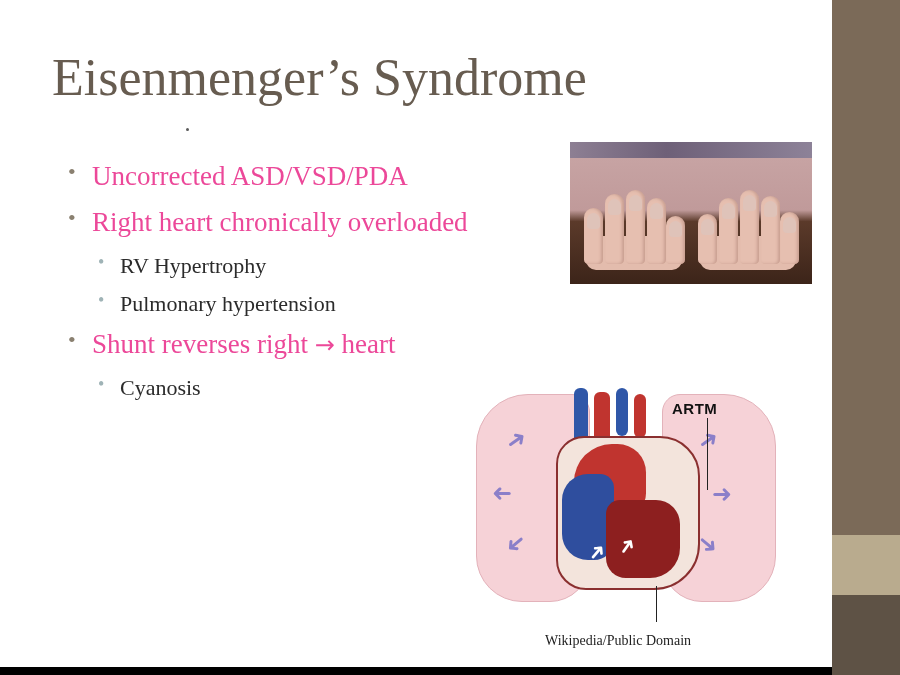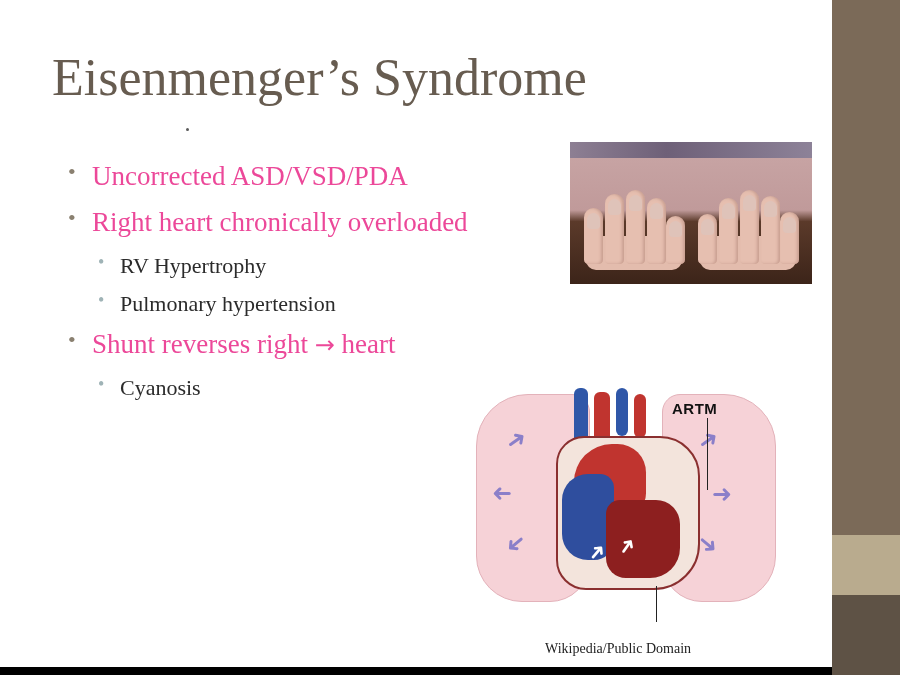--- a/index.html
+++ b/index.html
@@ -264,21 +264,20 @@
     position: absolute;
     background: #222;
   }
   .credit {
     position: absolute;
     left: 545px;
     top: 633px;
     font-size: 14px;
     color: #222;
     font-family: "Liberation Serif", serif;
-    margin-top: 8px;
   }
 </style>
 </head>
 <body>
 
 <div class="slide-frame">
 
   <div class="right-bar-dark"></div>
   <div class="right-bar-inner"></div>
   <div class="right-accent-light"></div>

